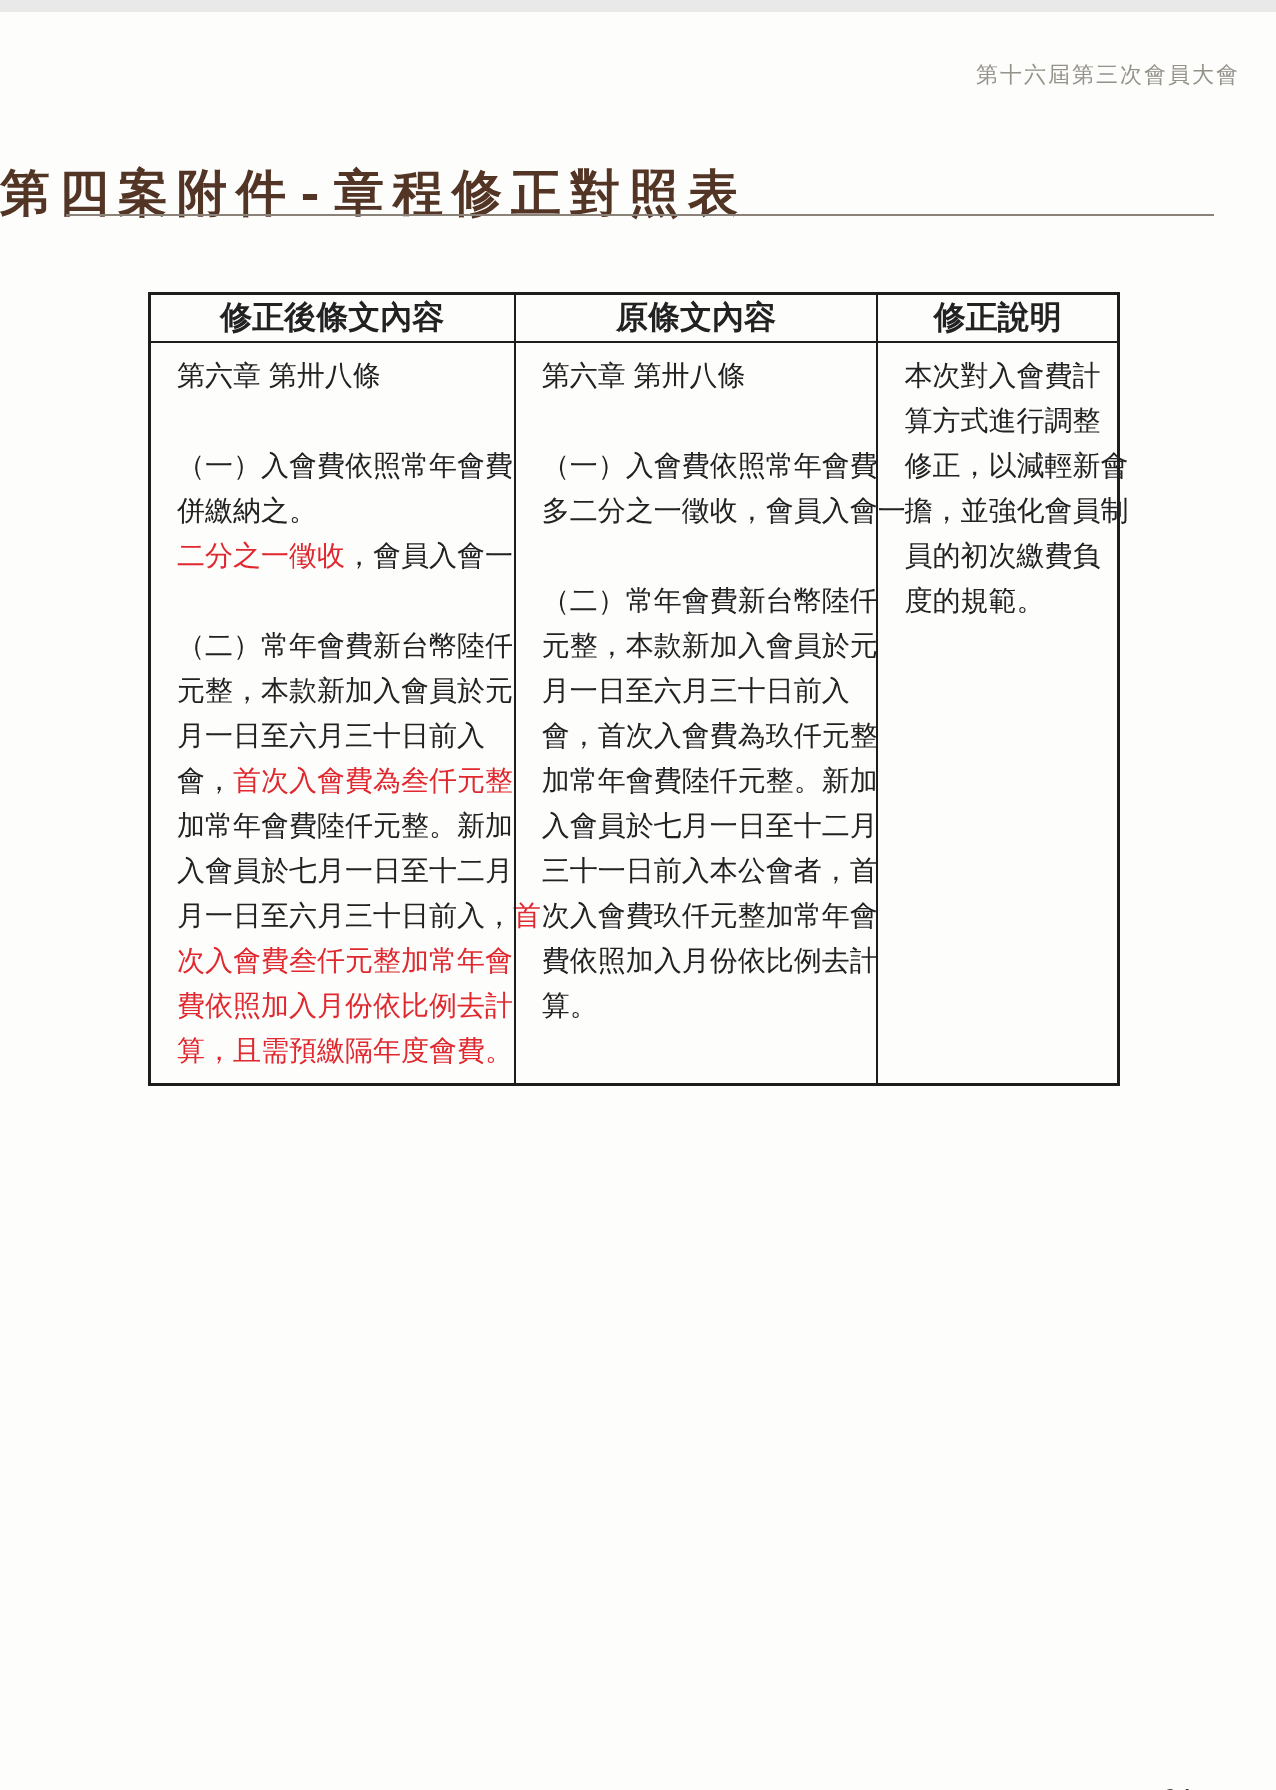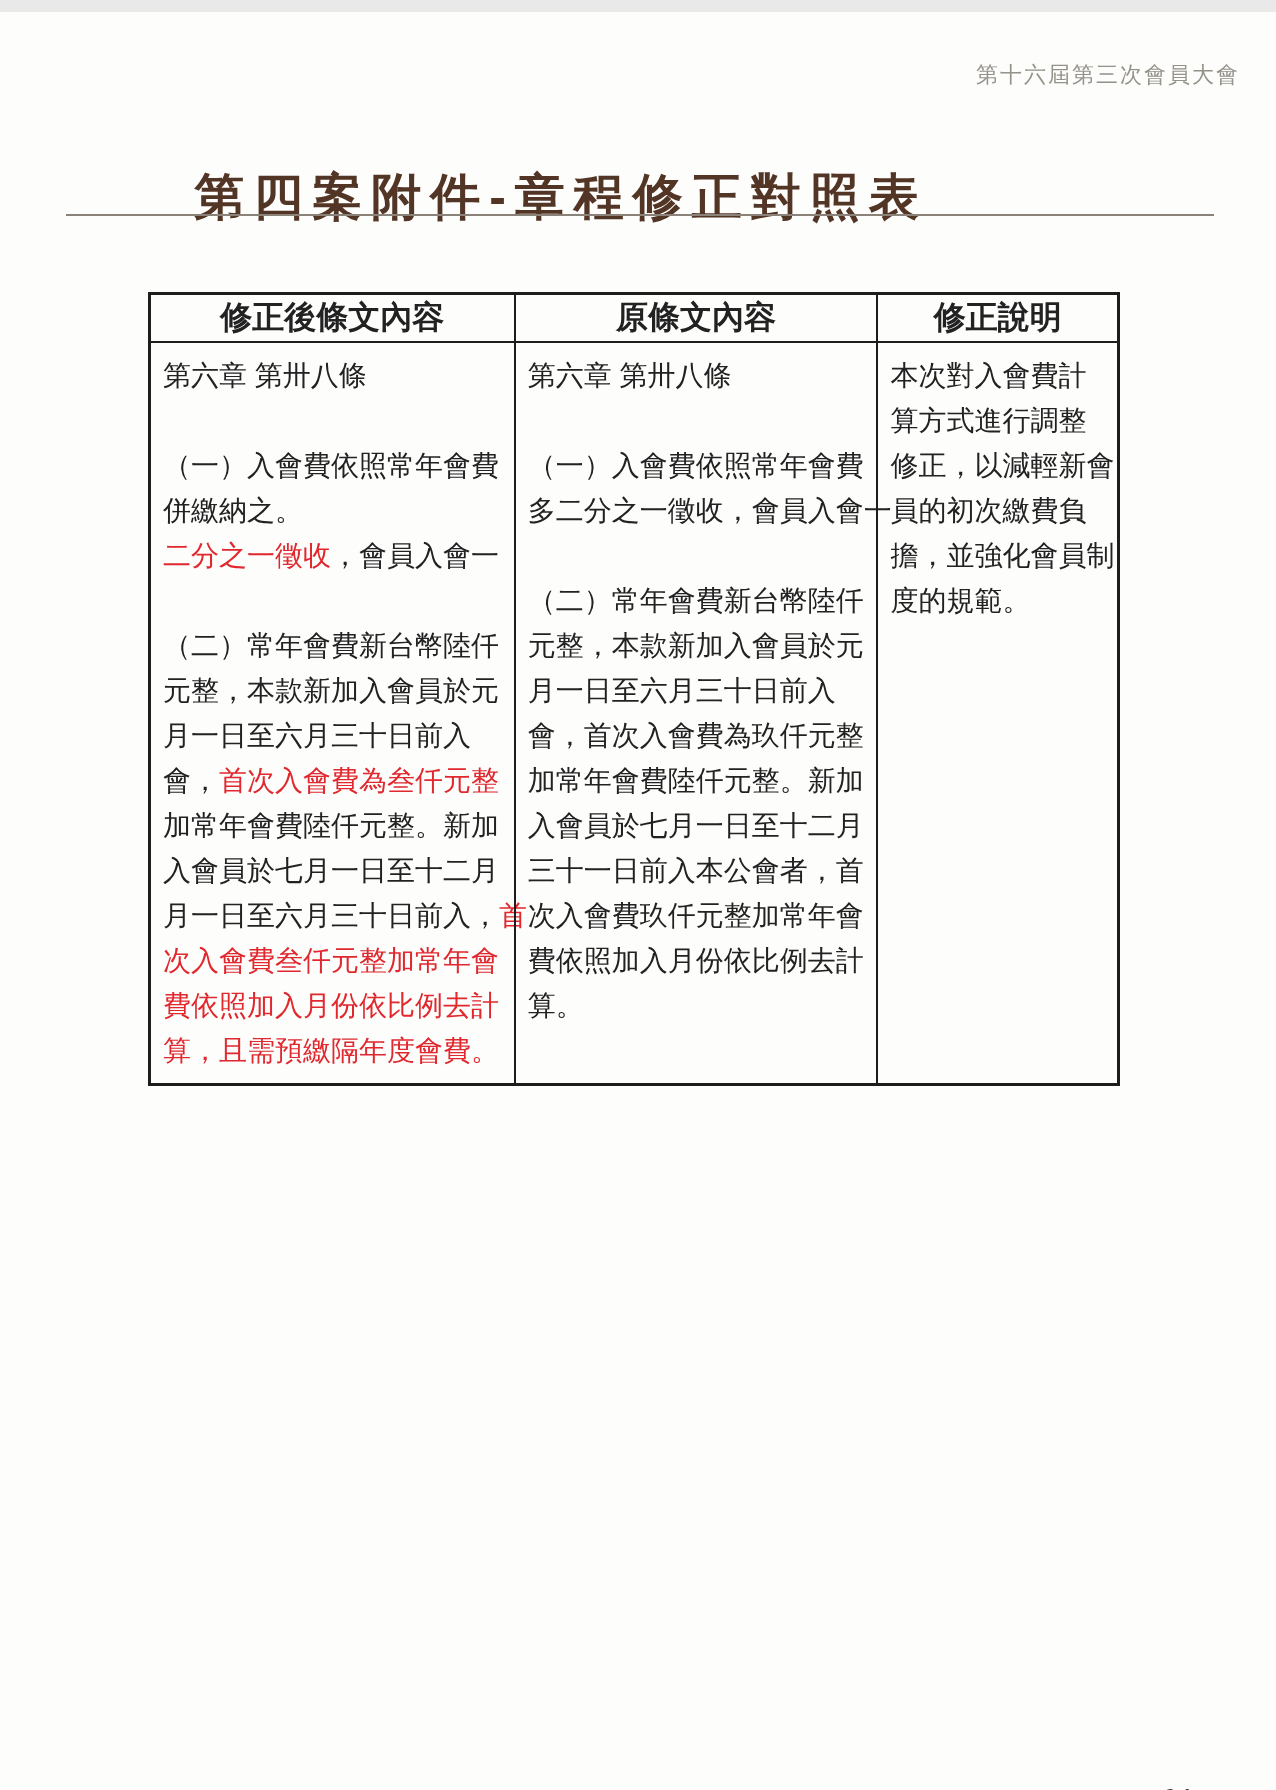--- a/index.html
+++ b/index.html
@@ -19,23 +19,22 @@
     font-family:"Liberation Sans","DejaVu Sans",sans-serif;
     color:var(--body-text);
     overflow:hidden;
   }
   .doc-header{
     position:absolute;top:48px;right:36px;
     font-size:22px;letter-spacing:2px;
     color:var(--header-gray);
   }
   .doc-title{
-    position:absolute;top:116px;left:8px;width:1106px;
-    text-align:center;
-    font-family:Liberation Sans, sans-serif;
+    position:absolute;top:116px;left:0;width:1106px;
+    font-family:Liberation Mono, monospace;
     font-weight:bold;
     font-size:50px;line-height:70px;
     letter-spacing:9px;
     color:var(--title-brown);
   }
   .title-rule{
     position:absolute;top:202px;left:66px;width:1148px;height:2px;
     background:var(--rule-color);
   }
   .cmp-table{
@@ -49,21 +48,21 @@
   .th{
     grid-row:1;
     height:48px;
     display:flex;align-items:center;justify-content:center;
     font-size:32px;font-weight:bold;
     border-bottom:2px solid var(--table-border);
     box-sizing:border-box;
   }
   .td{
     grid-row:2;
-    padding:10px 12px 10px 12px;
+    padding:10px 12px 10px 26px;
     font-size:28px;line-height:45px;
     box-sizing:border-box;
   }
   .th + .th, .td + .td{border-left:2px solid var(--table-border);}
   .td .line{white-space:nowrap;height:45px;}
   .td .red{color:var(--emphasis-red);}
   .page-number{
     position:absolute;top:1772px;right:84px;
     font-size:27px;color:#3a3a3a;
   }
@@ -116,21 +115,21 @@
         <div class="line"><span>入會員於七月一日至十二月</span></div>
         <div class="line"><span>三十一日前入本公會者，首</span></div>
         <div class="line"><span>次入會費玖仟元整加常年會</span></div>
         <div class="line"><span>費依照加入月份依比例去計</span></div>
         <div class="line"><span>算。</span></div>
       </div>
     <div class="td">
         <div class="line"><span>本次對入會費計</span></div>
         <div class="line"><span>算方式進行調整</span></div>
         <div class="line"><span>修正，以減輕新會</span></div>
+        <div class="line"><span>擔，並強化會員制</span></div>
         <div class="line"><span>員的初次繳費負</span></div>
-        <div class="line"><span>擔，並強化會員制</span></div>
         <div class="line"><span>度的規範。</span></div>
       </div>
   </div>
 
   <div class="page-number">64</div>
 
 </div>
 
 </body></html>

